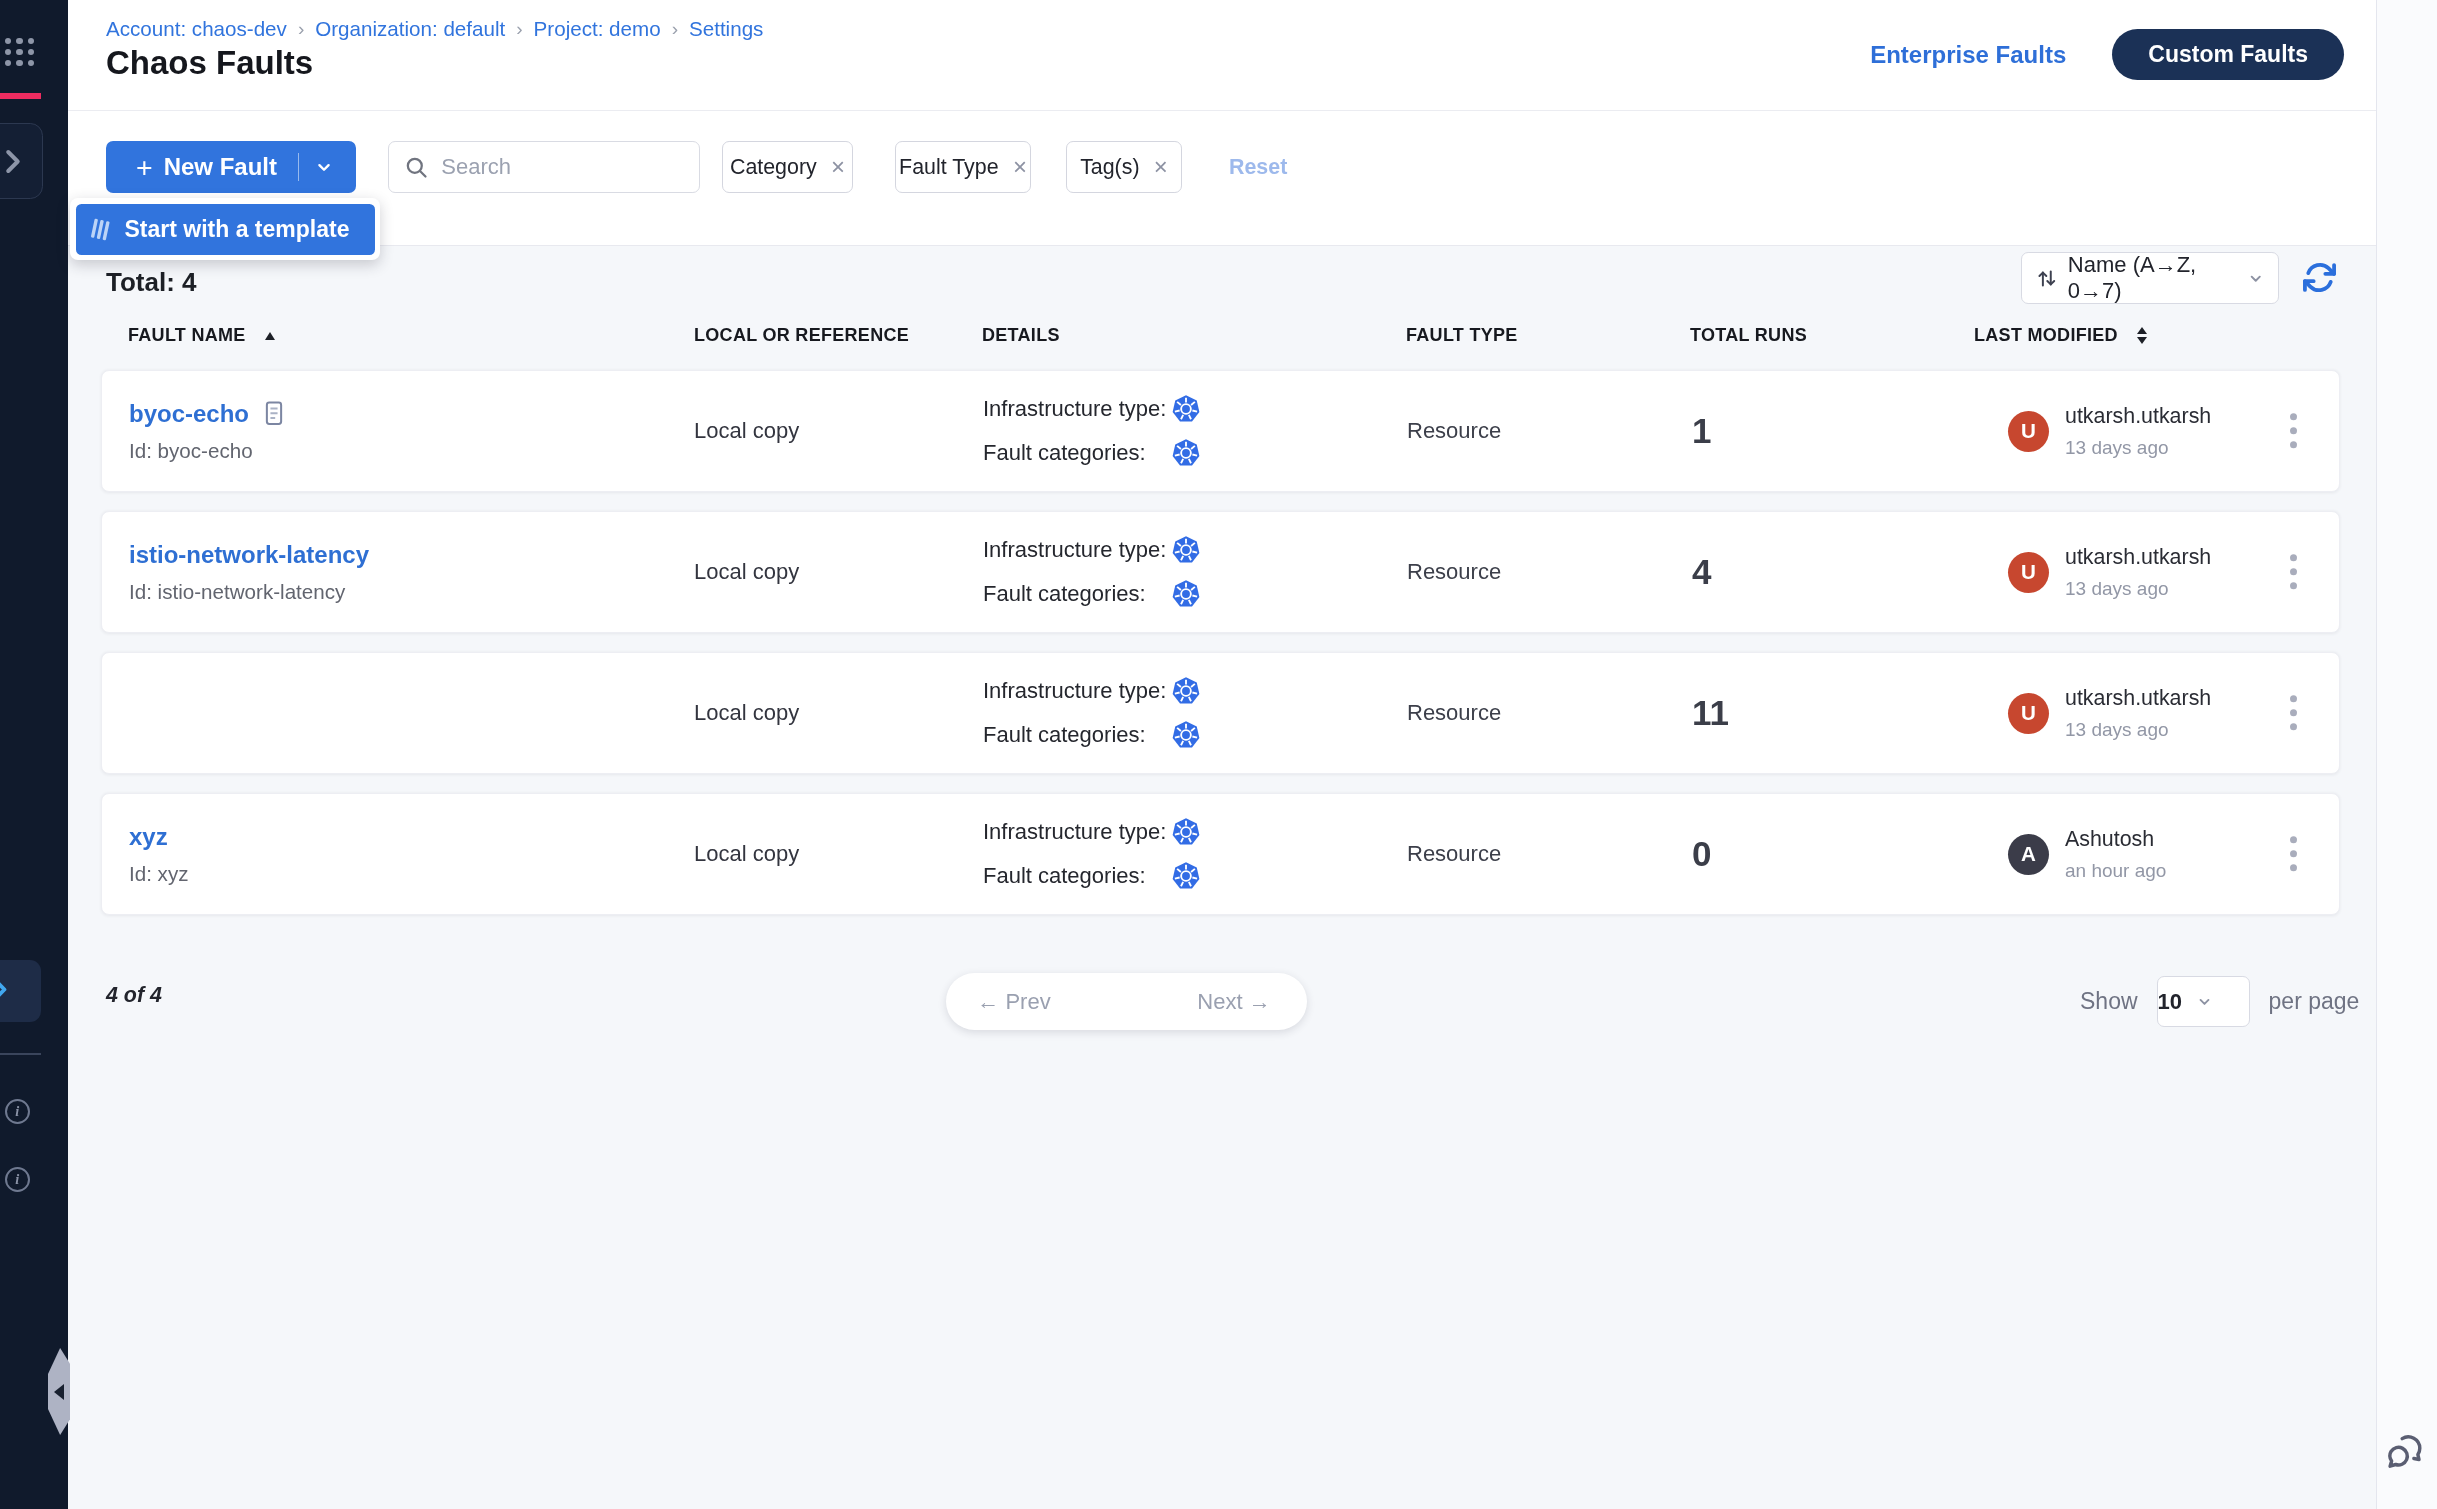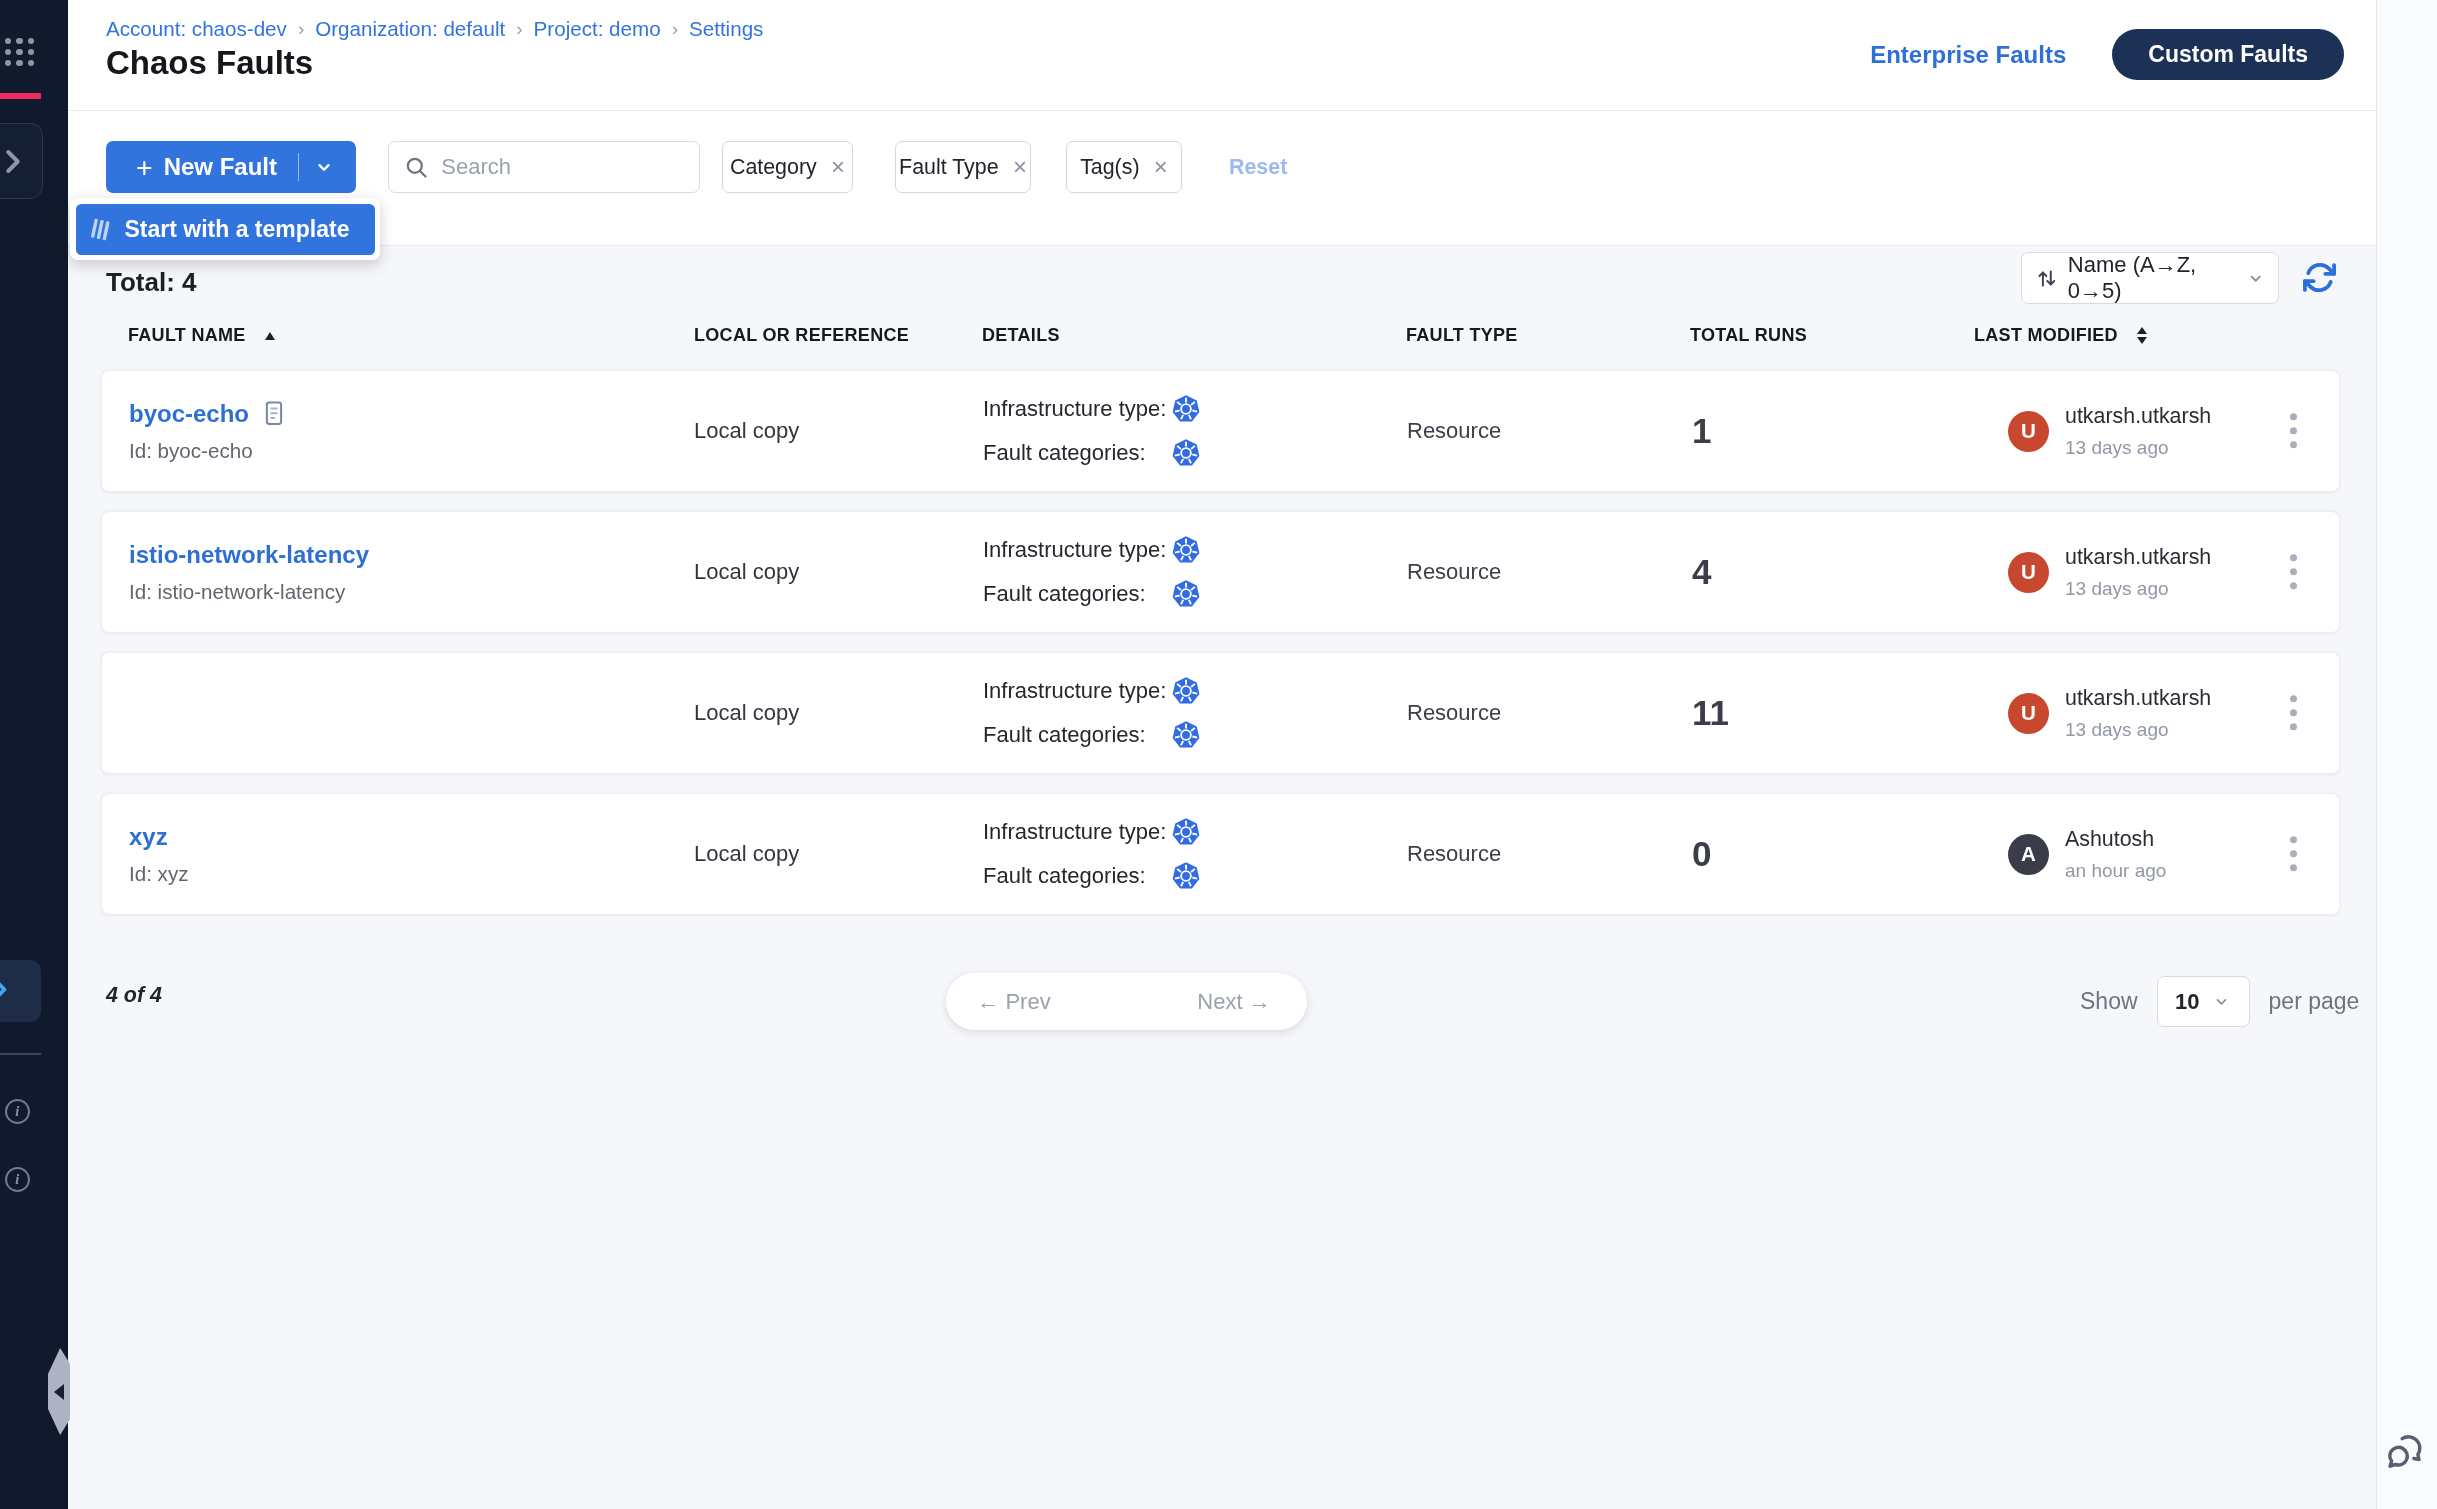--- a/index.html
+++ b/index.html
@@ -132,21 +132,21 @@
   .pager { position:absolute; left:878px; top:727px; width:361px; height:57px; background:#fff;
     border-radius:32px; box-shadow:0 2.4px 8px rgba(40,41,61,.14); display:flex; overflow:hidden; }
   .pager .pg { flex:none; display:flex; align-items:center; justify-content:center; font-size:22px;
     cursor:pointer; border:none; background:transparent; font-family:"Liberation Sans",sans-serif; }
   .pg-prev { width:136px; color:#9aa0b0; }
   .pg-cur { width:79px; background:#3a82e6; color:#fff; }
   .pg-next { width:146px; color:#9aa0b0; }
   .show-group { position:absolute; top:727px; left:2012px; height:57px; display:flex; align-items:center; gap:19px; }
   .show-lbl,.perpage-lbl { font-size:23px; color:#6f7383; }
   .pp-select { width:93px; height:51px; background:#fff; border:1.6px solid #d8dae3; border-radius:7.1px;
-    display:flex; align-items:center; justify-content:center; gap:12.7px; cursor:pointer; }
+    display:flex; align-items:center; justify-content:flex-start; gap:12.7px; cursor:pointer; }
   .pp-select .v { font-size:22px; font-weight:600; color:#22242c; }
 </style>
 </head>
 <body>
 
 <div class="sidebar">
   <div class="grid-icon">
     <span></span>
       <span></span>
       <span></span>
@@ -247,21 +247,21 @@
 <div class="listarea">
   <div class="total-lbl">Total: 4</div>
 
   <div class="sort-box">
     <svg class="updown" width="25" height="25" viewBox="0 0 24 24" stroke="#3d4150" stroke-width="2" fill="none" stroke-linecap="round" stroke-linejoin="round">
       <line x1="8" y1="19" x2="8" y2="6"></line>
         <polyline points="4.5,9.5 8,6 11.5,9.5"></polyline>
       <line x1="16" y1="5" x2="16" y2="18"></line>
         <polyline points="12.5,14.5 16,18 19.5,14.5"></polyline>
     </svg>
-    <span class="s-lbl">Name (A→Z, 0→5)</span>
+    <span class="s-lbl">Name (A→Z, 0→7)</span>
     <svg class="chev" width="20.6" height="20.6" viewBox="0 0 24 24">
         <polyline points="7,10 12,15 17,10" fill="none" stroke="#8d92a3" stroke-width="2.4" stroke-linecap="round" stroke-linejoin="round"></polyline>
       </svg>
   </div>
   <button class="refresh-btn">
     <svg width="35" height="35" viewBox="0 0 24 24" fill="none" stroke="#2b6fdc" stroke-width="2.6" stroke-linecap="round" stroke-linejoin="round">
       <polyline points="22 3.5 22 9.5 16 9.5"></polyline>
       <polyline points="2 20.5 2 14.5 8 14.5"></polyline>
       <path d="M4.3 9a8.5 8.5 0 0 1 14-3.2L22 9.5M2 14.5l3.7 3.7a8.5 8.5 0 0 0 14-3.2"></path>
     </svg>

